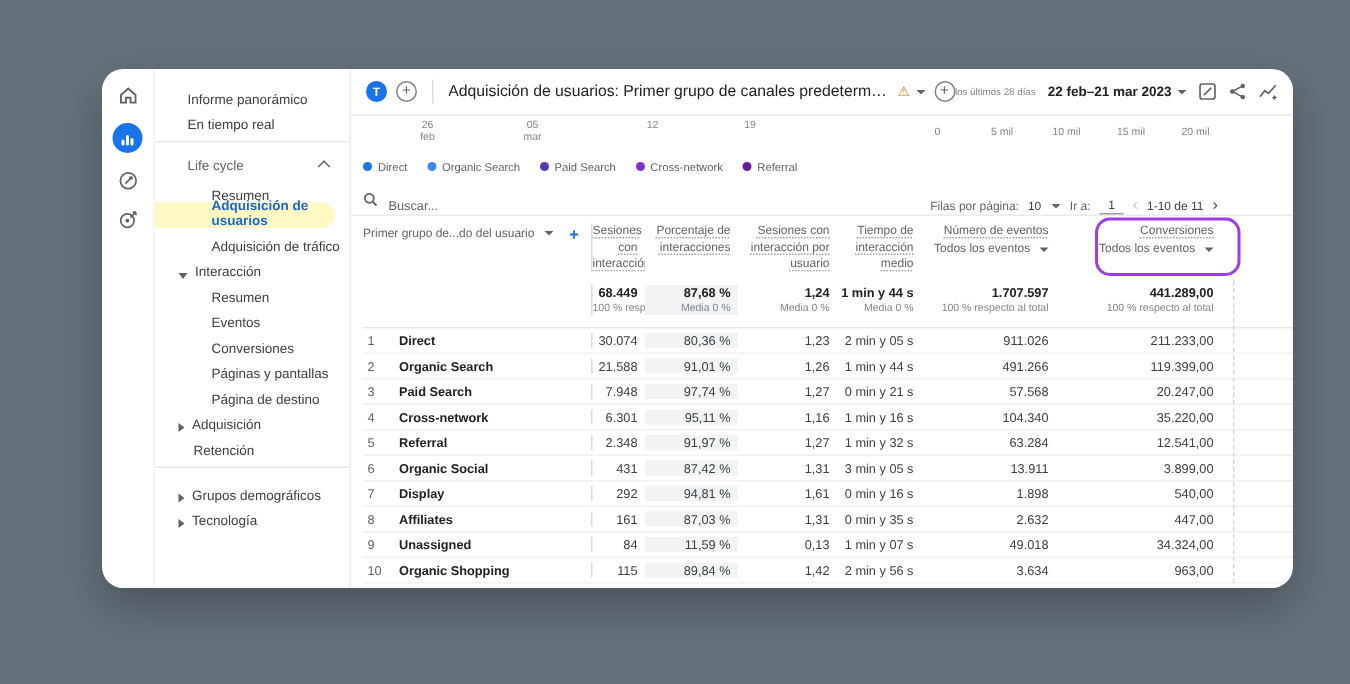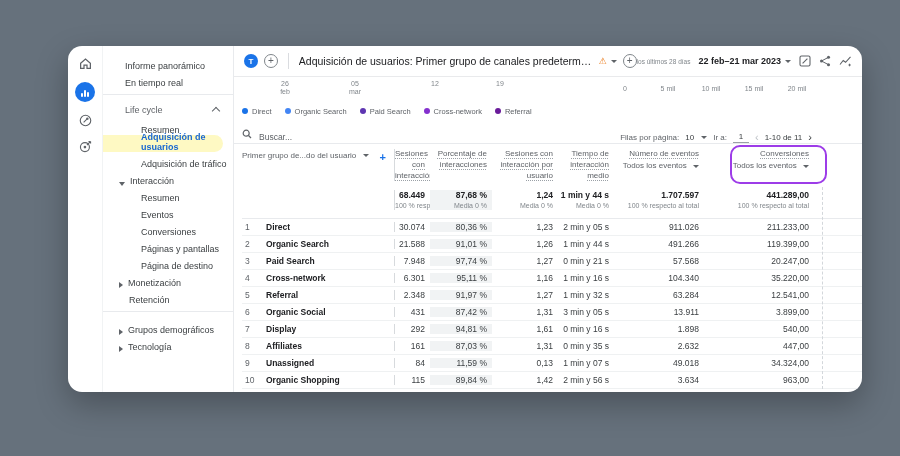--- a/index.html
+++ b/index.html
@@ -180,21 +180,21 @@
           <span>Conversiones</span>
         </div>
       <div class="sb-item child">
           <span>Páginas y pantallas</span>
         </div>
       <div class="sb-item child">
           <span>Página de destino</span>
         </div>
       <div class="sb-item parent">
           <span class="tri-r"></span>
-          <span>Monetización</span>
+          <span>Adquisición</span>
         </div>
       <div class="sb-item leafparent">
           <span>Retención</span>
         </div>
       <div class="sb-divider"></div>
       <div class="sb-item parent">
           <span class="tri-r"></span>
           <span>Grupos demográficos</span>
         </div>
       <div class="sb-item parent">

